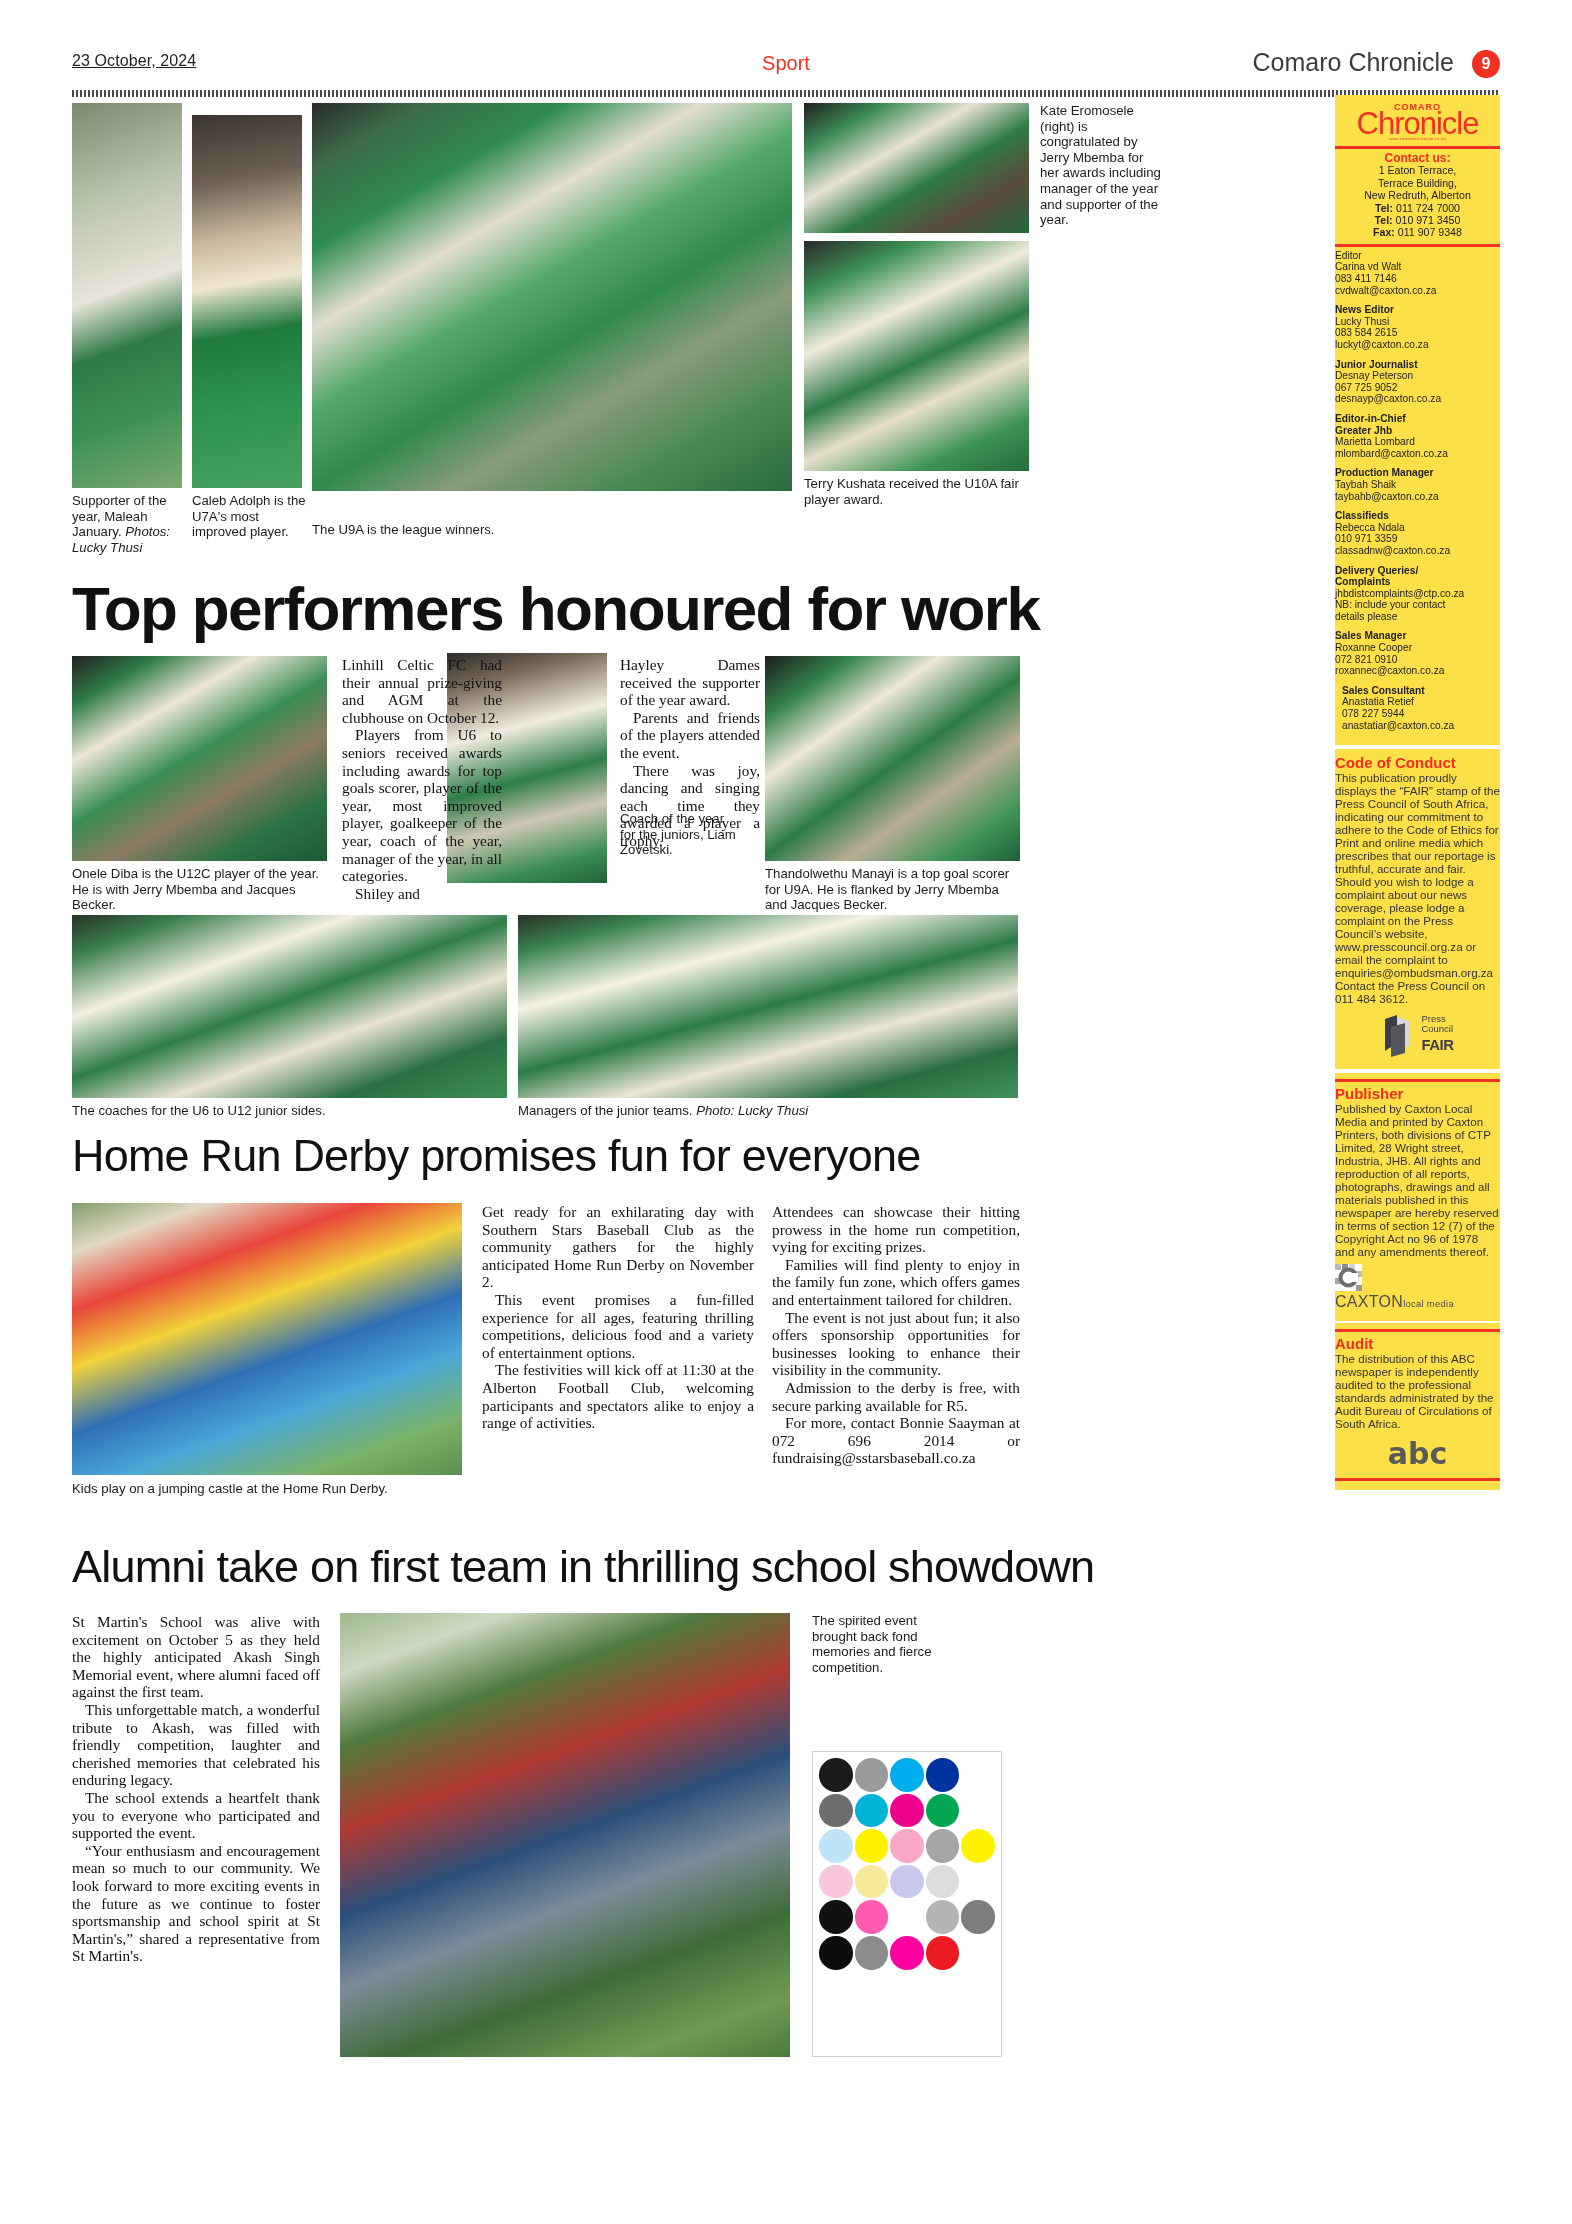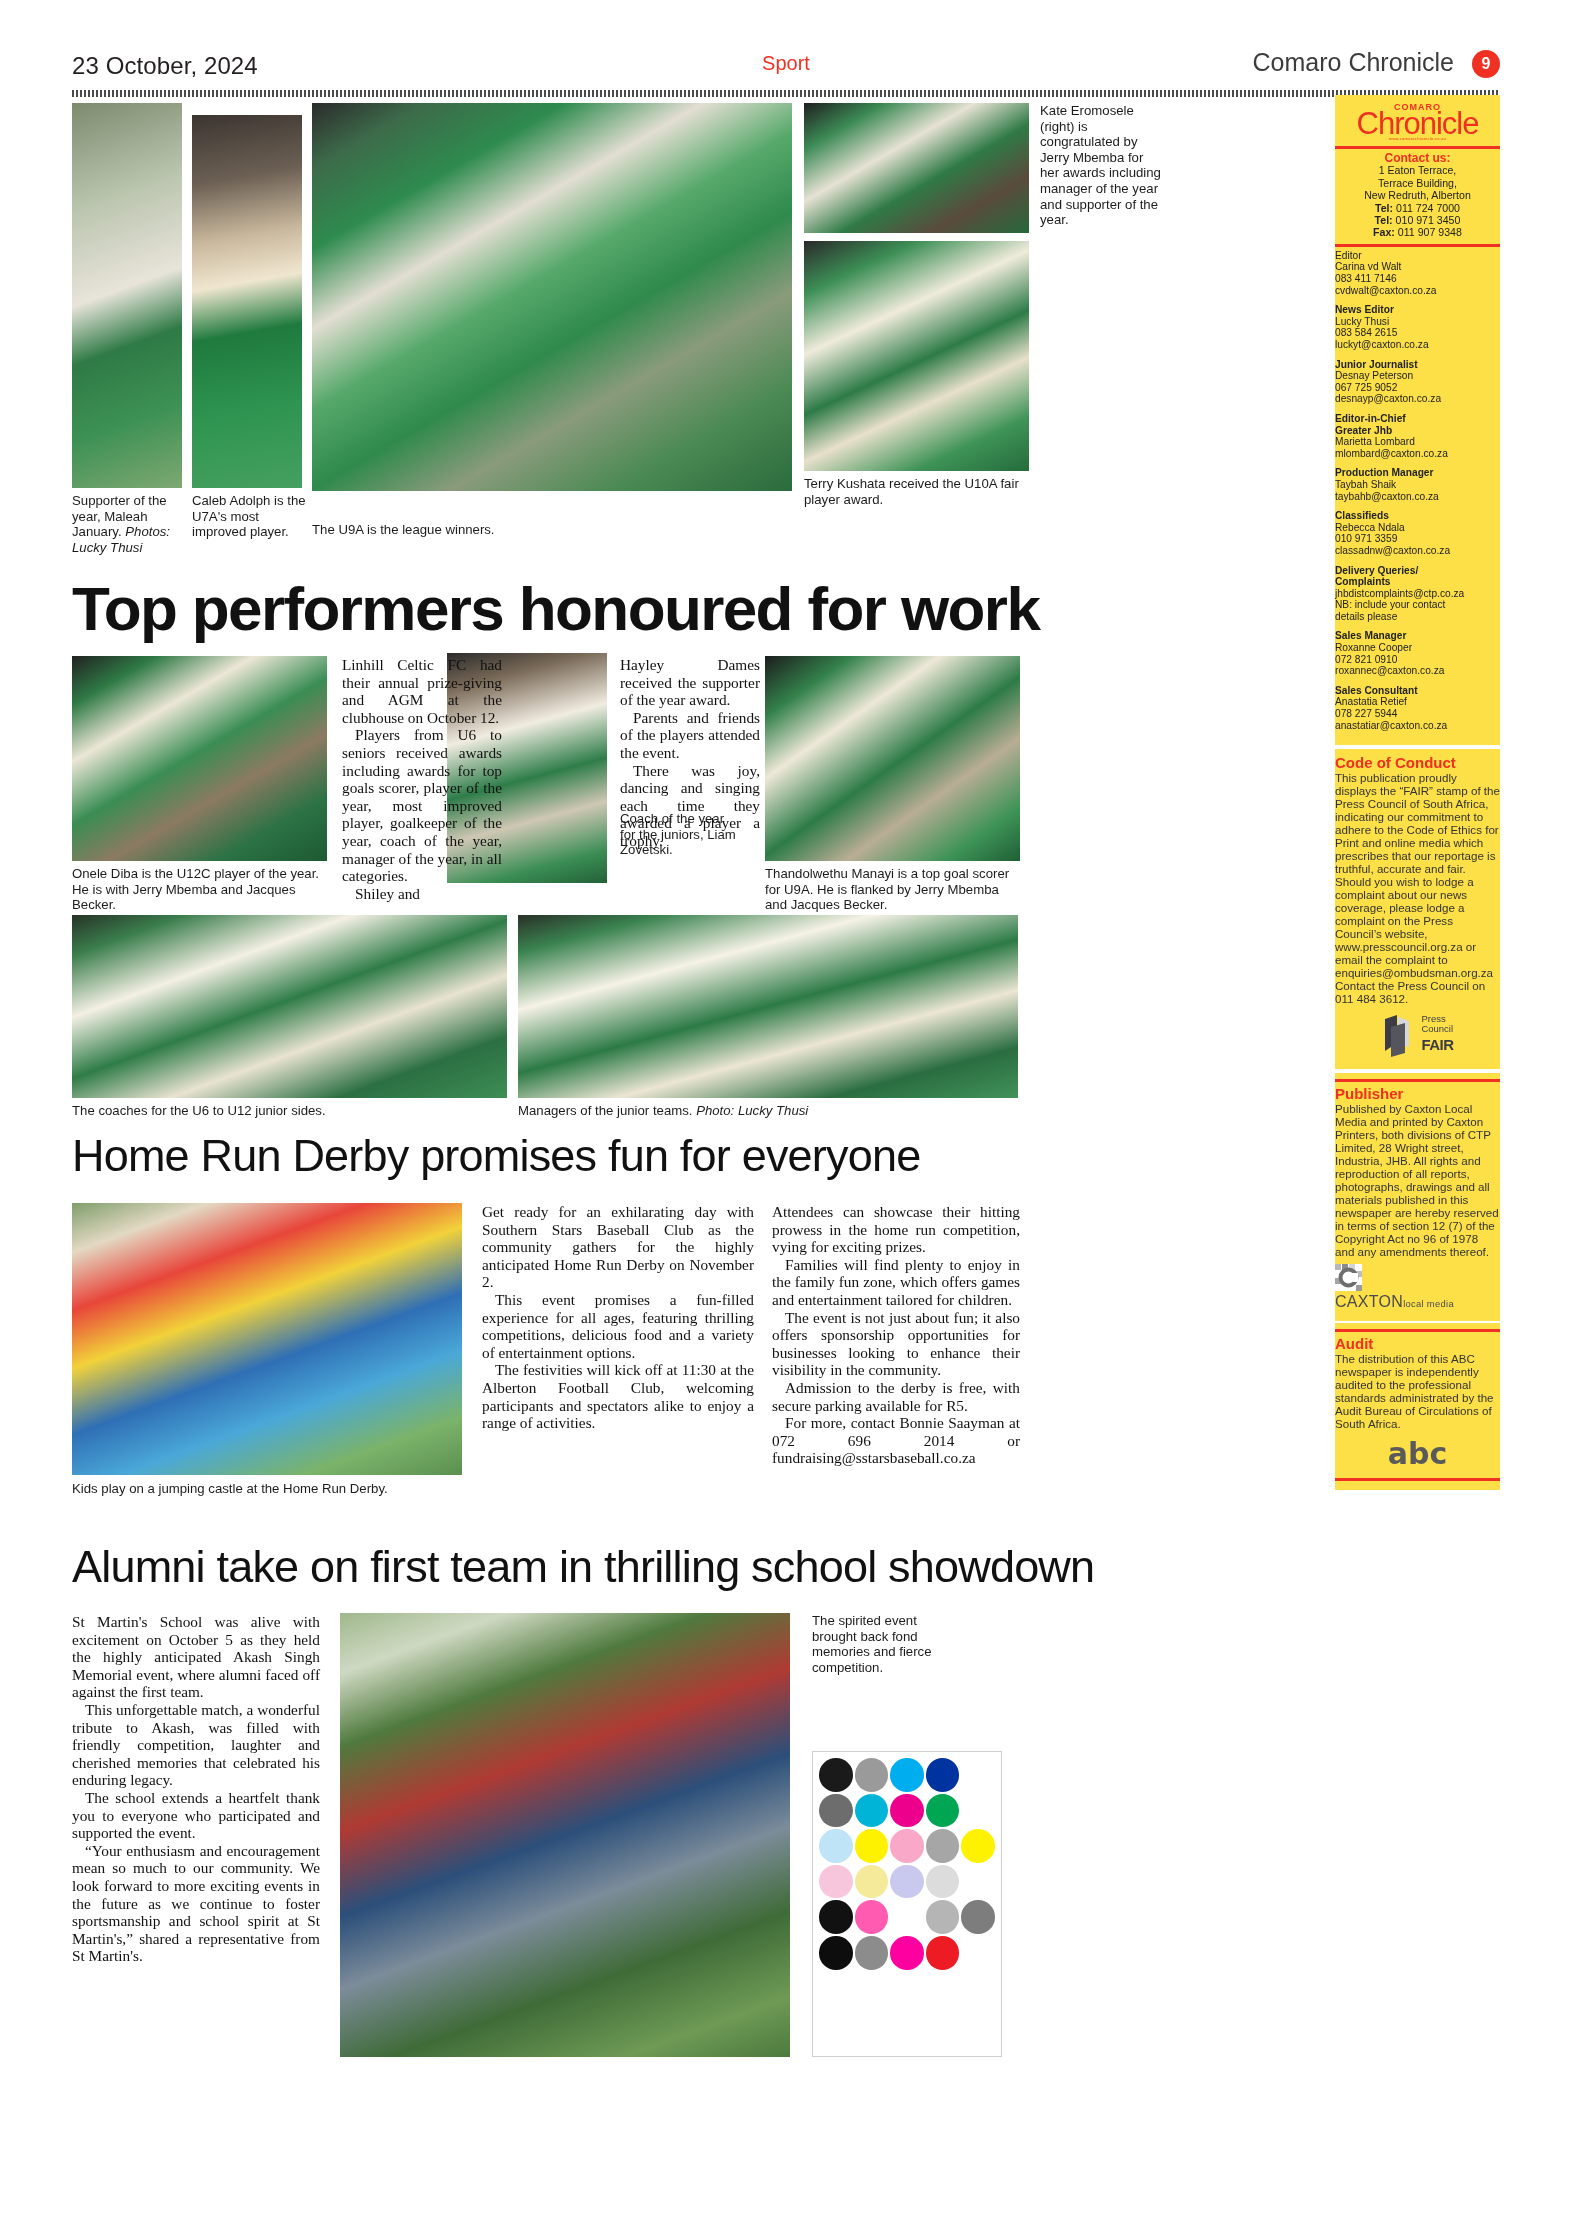--- a/index.html
+++ b/index.html
@@ -11,22 +11,23 @@
     overflow: hidden;
   }
   .page { position: relative; width: 1572px; height: 2224px; }
 
   
   .masthead {
     position: absolute; left: 72px; top: 52px; width: 1428px; height: 40px;
   }
   .masthead .date {
     position: absolute; left: 0; top: 0;
-    font-size: 24px; color: #231f20; letter-spacing: .1px;
+    font-size: 16px; color: #231f20; letter-spacing: .1px;
     font-family: "Liberation Sans", sans-serif;
+    text-decoration: underline;
   }
   .masthead .section {
     position: absolute; left: 50%; top: 0; transform: translateX(-50%);
     font-size: 20px; color: #f03022; font-weight: 400;
   }
   .masthead .pub {
     position: absolute; right: 46px; top: -4px;
     font-size: 25px; color: #3c3c3c; font-weight: 400;
   }
   .masthead .pageno {
@@ -318,21 +319,21 @@
             <div>jhbdistcomplaints@ctp.co.za</div>
             <div>NB: include your contact</div>
             <div>details please</div>
           </div>
           <div style="margin-bottom: 8px;">
             <div style="font-weight: bold; white-space: pre-line;">Sales Manager</div>
             <div>Roxanne Cooper</div>
             <div>072 821 0910</div>
             <div>roxannec@caxton.co.za</div>
           </div>
-          <div style="margin-bottom: 8px;">
+          <div style="margin-bottom: 8px; margin-left: 7px;">
             <div style="font-weight: bold; white-space: pre-line;">Sales Consultant</div>
             <div>Anastatia Retief</div>
             <div>078 227 5944</div>
             <div>anastatiar@caxton.co.za</div>
           </div>
         </div>
     </div>
 
     <div class="sb-box" style="margin-top:4px;">
       <div class="coc-title">Code of Conduct</div>

